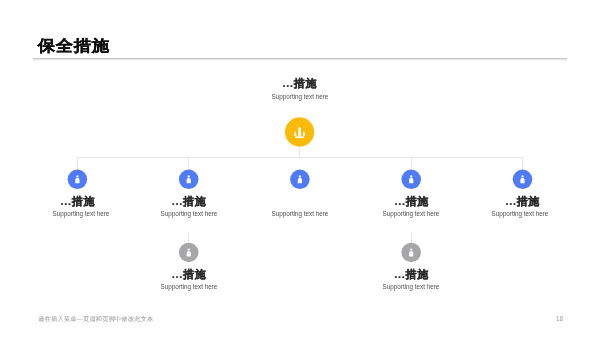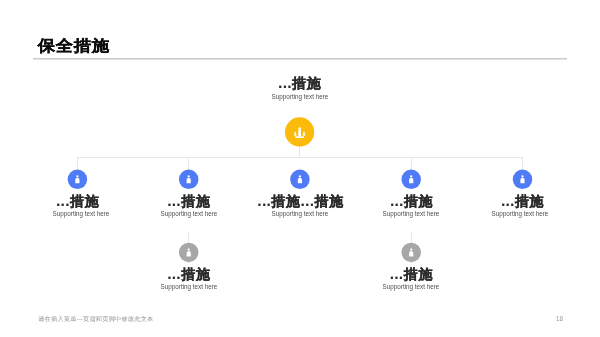--- a/index.html
+++ b/index.html
@@ -10,21 +10,21 @@
 
   .slide-title{position:absolute;left:37.8px;top:28.6px;font-size:17.4px;font-weight:bold;
        color:#0d0d0d;line-height:20px;white-space:nowrap;letter-spacing:0.6px;
        transform-origin:left top;transform:translateZ(0) scaleY(0.90);
        -webkit-text-stroke:0.3px #0d0d0d;}
   .title-rule{position:absolute;left:33.3px;top:50px;width:534px;height:2px;
        background:linear-gradient(to bottom,#c9c9c9 0 50%,#e3e3e3 50% 100%);}
 
   .diagram{position:absolute;left:0;top:0;}
 
-  .node-label{position:absolute;font-weight:bold;font-size:14px;line-height:10px;color:#2b2b2b;
+  .node-label{position:absolute;font-weight:bold;font-size:11px;line-height:10px;color:#2b2b2b;
        white-space:nowrap;text-align:center;letter-spacing:0.7px;text-indent:0.7px;
        transform:translateZ(0);-webkit-text-stroke:0.22px #2b2b2b;}
   .node-sub{position:absolute;font-size:7px;line-height:8px;color:#4f4f4f;
        white-space:nowrap;text-align:center;
        transform-origin:center top;transform:translateZ(0) scaleX(0.9);}
 
   .footer-text{position:absolute;left:38.2px;top:306.5px;font-size:6.2px;line-height:7px;
        color:#919191;white-space:nowrap;letter-spacing:0.22px;transform:translateZ(0);}
   .page-number{position:absolute;left:556px;top:306.8px;font-size:8px;line-height:8px;
        color:#9b9b9b;white-space:nowrap;transform-origin:left top;transform:translateZ(0) scaleX(0.78);}
@@ -110,21 +110,20 @@
         </g>
       </g>
 </svg>
 
   <div class="node-label" style="left:229.6px;top:70.2px;width:140px;">...措施</div>
   <div class="node-sub" style="left:229.6px;top:85.4px;width:140px;">Supporting text here</div>
   <div class="node-label" style="left:7.5px;top:188.0px;width:140px;">...措施</div>
   <div class="node-sub" style="left:11.2px;top:201.5px;width:140px;">Supporting text here</div>
   <div class="node-label" style="left:118.7px;top:188.0px;width:140px;">...措施</div>
   <div class="node-sub" style="left:118.8px;top:201.5px;width:140px;">Supporting text here</div>
-  <div class="node-label" style="left:230.4px;top:188.0px;width:140px;">...措施...措施</div>
   <div class="node-sub" style="left:230.2px;top:201.5px;width:140px;">Supporting text here</div>
   <div class="node-label" style="left:341.4px;top:188.0px;width:140px;">...措施</div>
   <div class="node-sub" style="left:341.3px;top:201.5px;width:140px;">Supporting text here</div>
   <div class="node-label" style="left:452.4px;top:188.0px;width:140px;">...措施</div>
   <div class="node-sub" style="left:449.6px;top:201.5px;width:140px;">Supporting text here</div>
   <div class="node-label" style="left:118.7px;top:261.1px;width:140px;">...措施</div>
   <div class="node-sub" style="left:118.7px;top:274.6px;width:140px;">Supporting text here</div>
   <div class="node-label" style="left:341.2px;top:261.1px;width:140px;">...措施</div>
   <div class="node-sub" style="left:341.2px;top:274.6px;width:140px;">Supporting text here</div>
 

